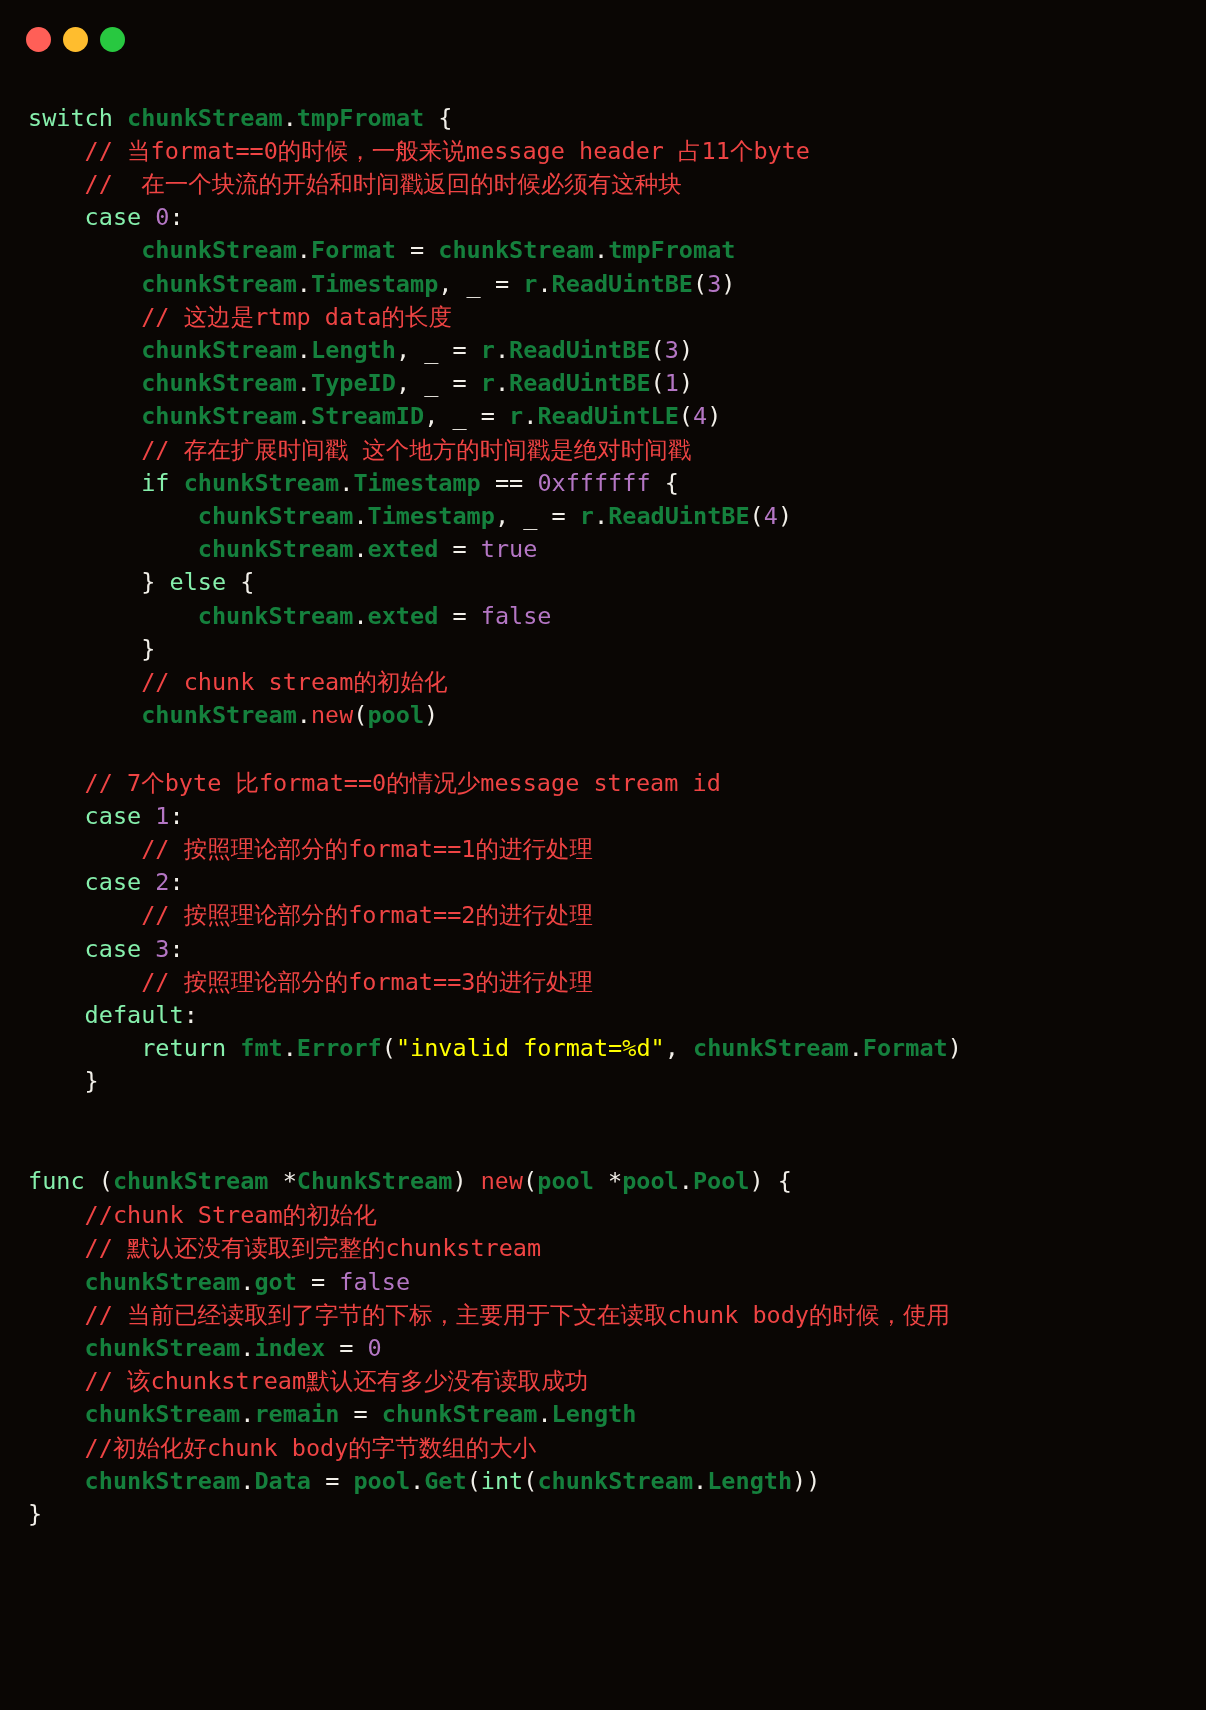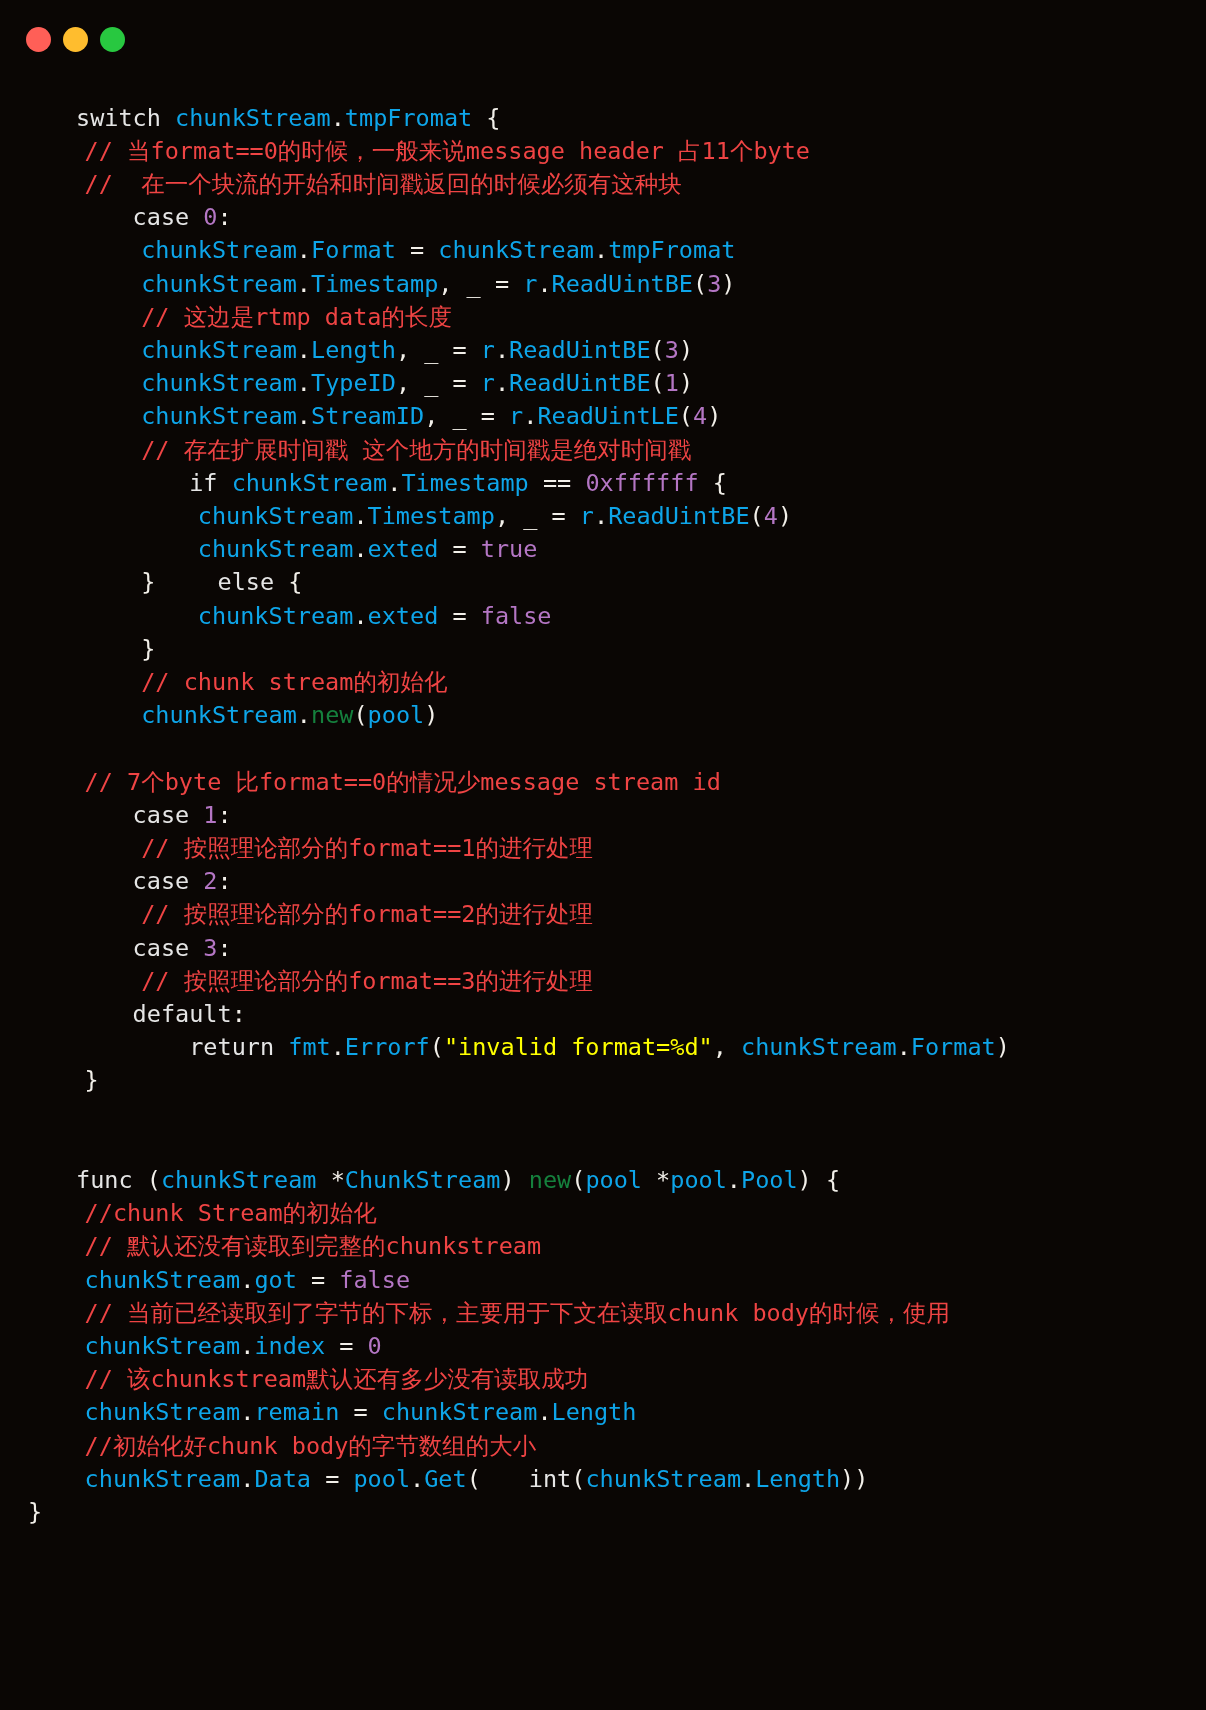--- a/index.html
+++ b/index.html
@@ -42,25 +42,25 @@
     padding: 0 0 0 28px;
     font-size: 23.5px;
     line-height: 33.2px;
     white-space: pre;
     letter-spacing: 0px;
     color: #e9e6e0;
   }
   .line { min-height: 33.2px; }
 
   
-  .kw   { color: #e5e5e5; margin-left: 48px; }
-  .id   { color: #0ea5e9; }
+  .kw   { color: #86efac; }
+  .id   { color: #15803d; font-weight: bold; }
   .cm   { color: #ef4444; }
   .num  { color: #b476c4; }
-  .fn   { color: #15803d; }
+  .fn   { color: #ef4444; font-family: Liberation Mono, monospace; }
   .str  { color: #ffff00; }
   .pn   { color: #f2efe9; }
 </style>
 </head>
 <body>
 
 <div id="window">
 
   <div id="titlebar">
     <span class="dot red"></span>

